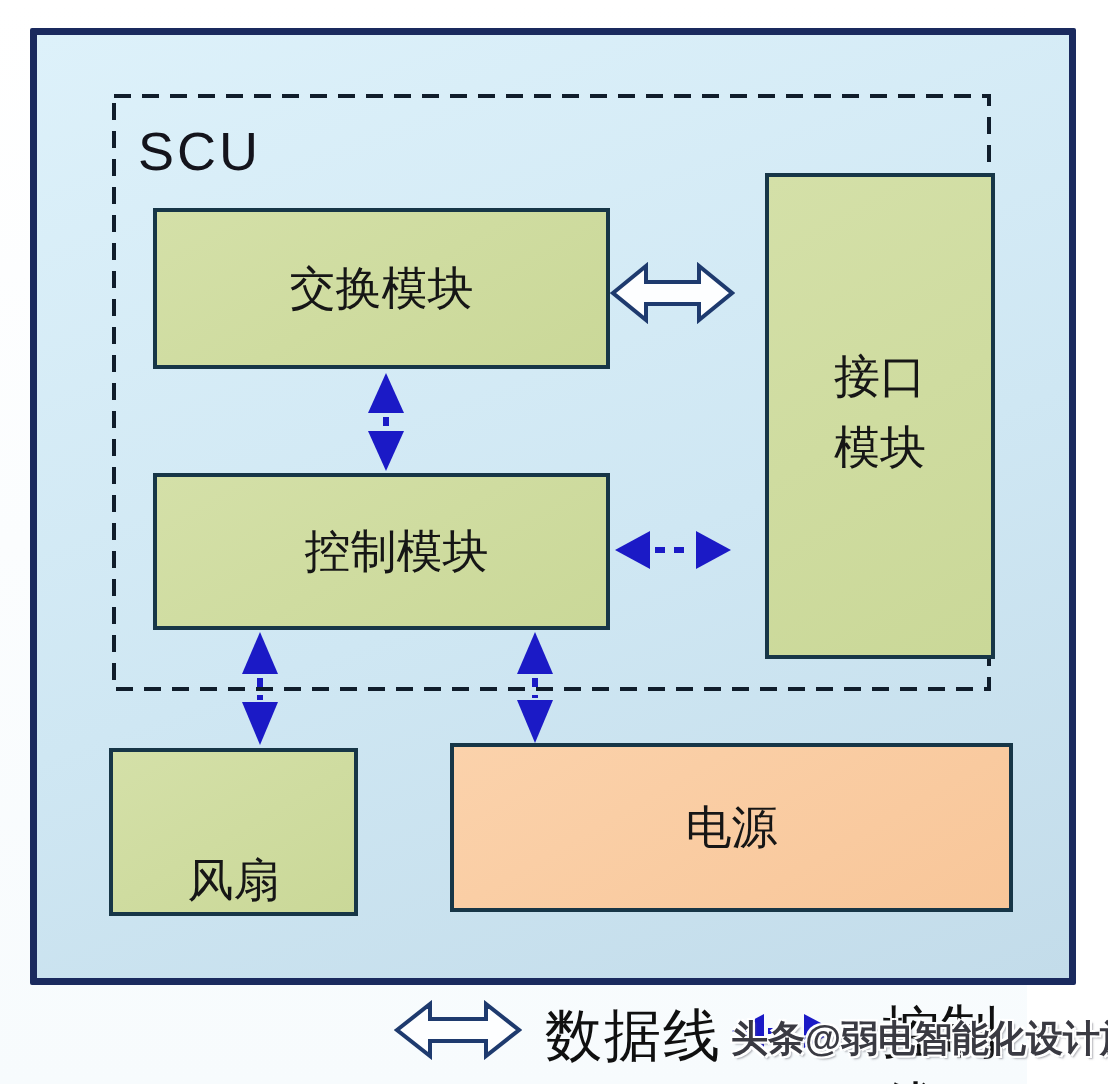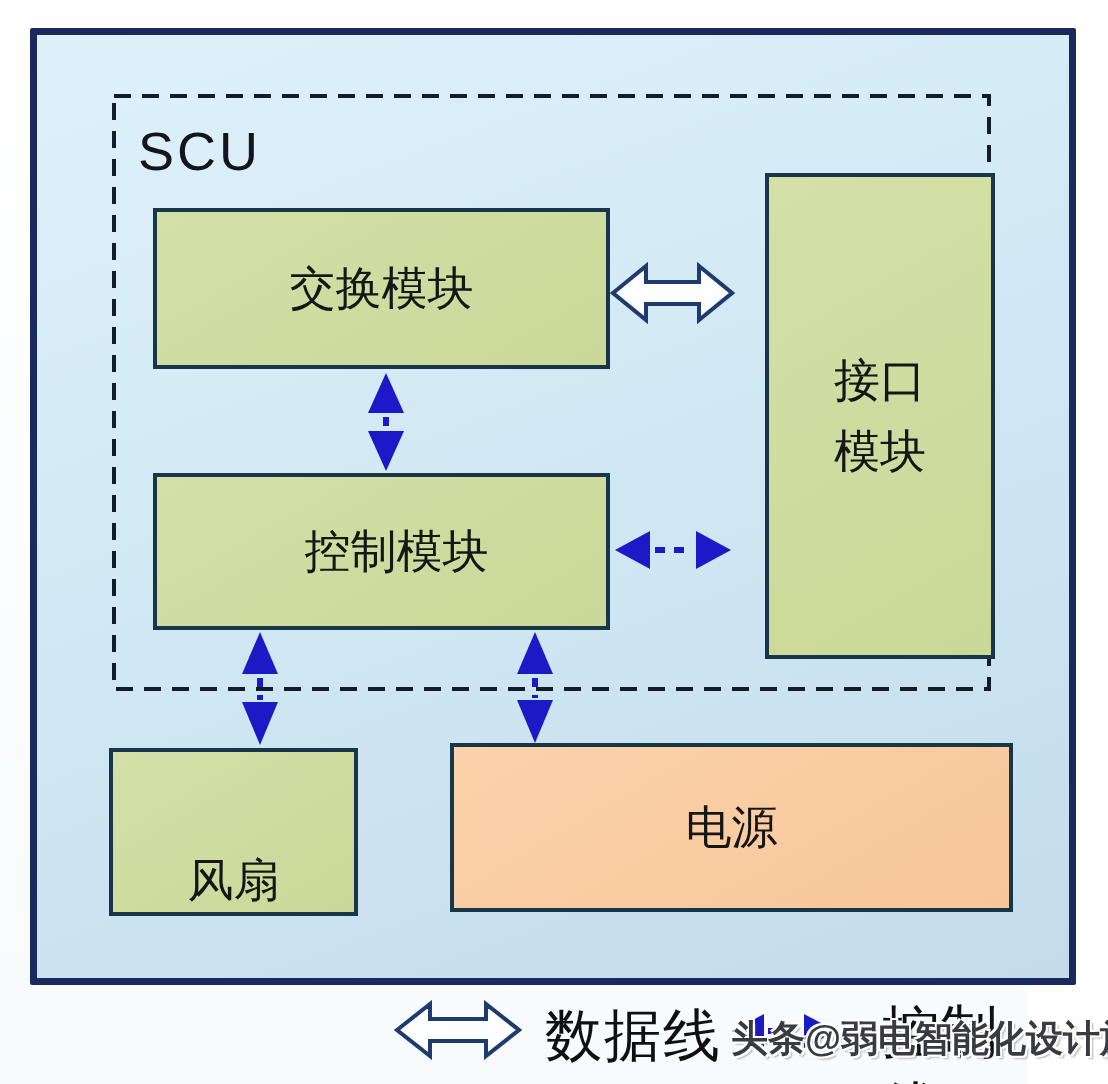--- a/index.html
+++ b/index.html
@@ -27,21 +27,21 @@
 
   
   .module {
     display: flex; align-items: center; justify-content: center;
     border: 4px solid #173647;
     color: #161616;
     font-size: 46px;
     text-align: center;
     background: linear-gradient(150deg, #d2de a8 0%, #ccd99b 100%);
   }
-  .green-fill { background: linear-gradient(150deg, #d4e0a8 0%, #cad898 100%); }
+  .green-fill { background: linear-gradient(150deg, #d4e0a8 0%, #cad898 100%); font-family: Liberation Mono, monospace; }
   .orange-fill { background: linear-gradient(150deg, #fbd2ab 0%, #f8c699 100%); }
 
   .switch-box    { left: 153px; top: 208px; width: 457px; height: 161px; }
   .interface-box { left: 733px; top: 173px; width: 230px; height: 486px; white-space: pre-line; line-height: 1.55; margin-left: 32px; }
   .control-box   { left: 153px; top: 473px; width: 457px; height: 157px; }
   .fan-box       { left: 109px; top: 748px; width: 249px; height: 168px; align-items: flex-end; }
   .power-box     { left: 427px; top: 743px; width: 563px; height: 169px; }
 
   
   .legend-label { color: #101010; font-size: 57px; letter-spacing: 2px; }

